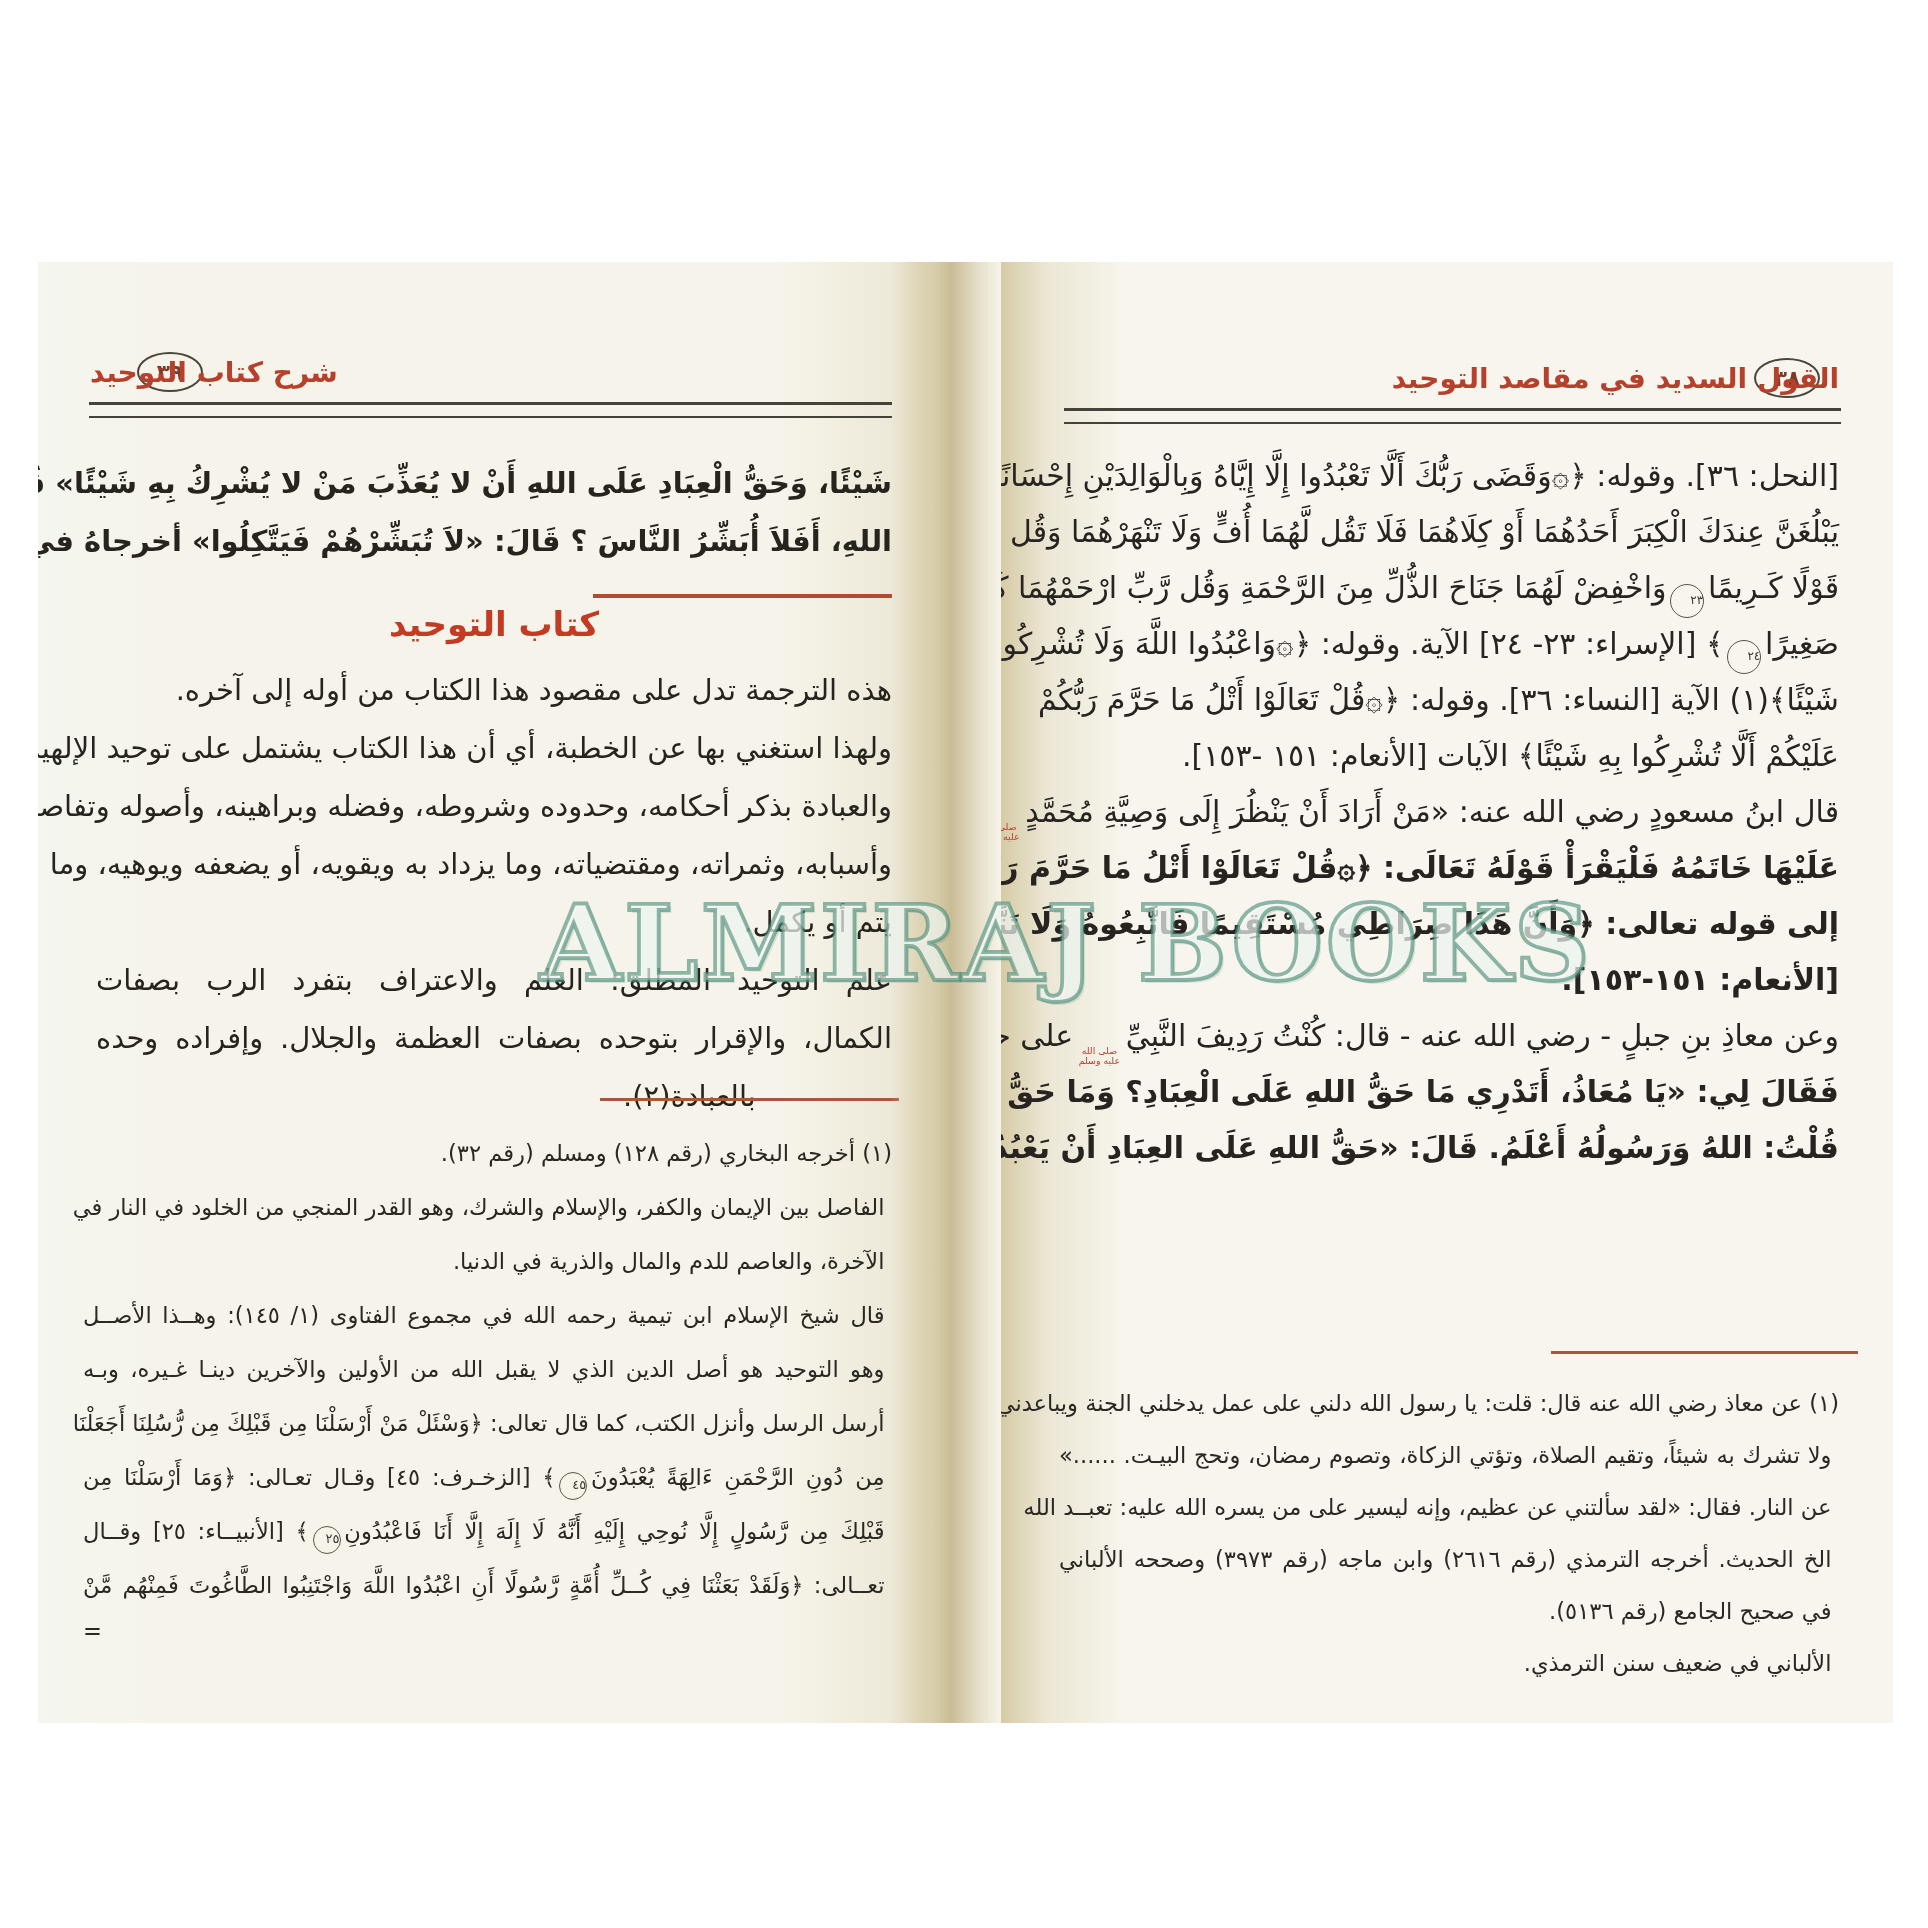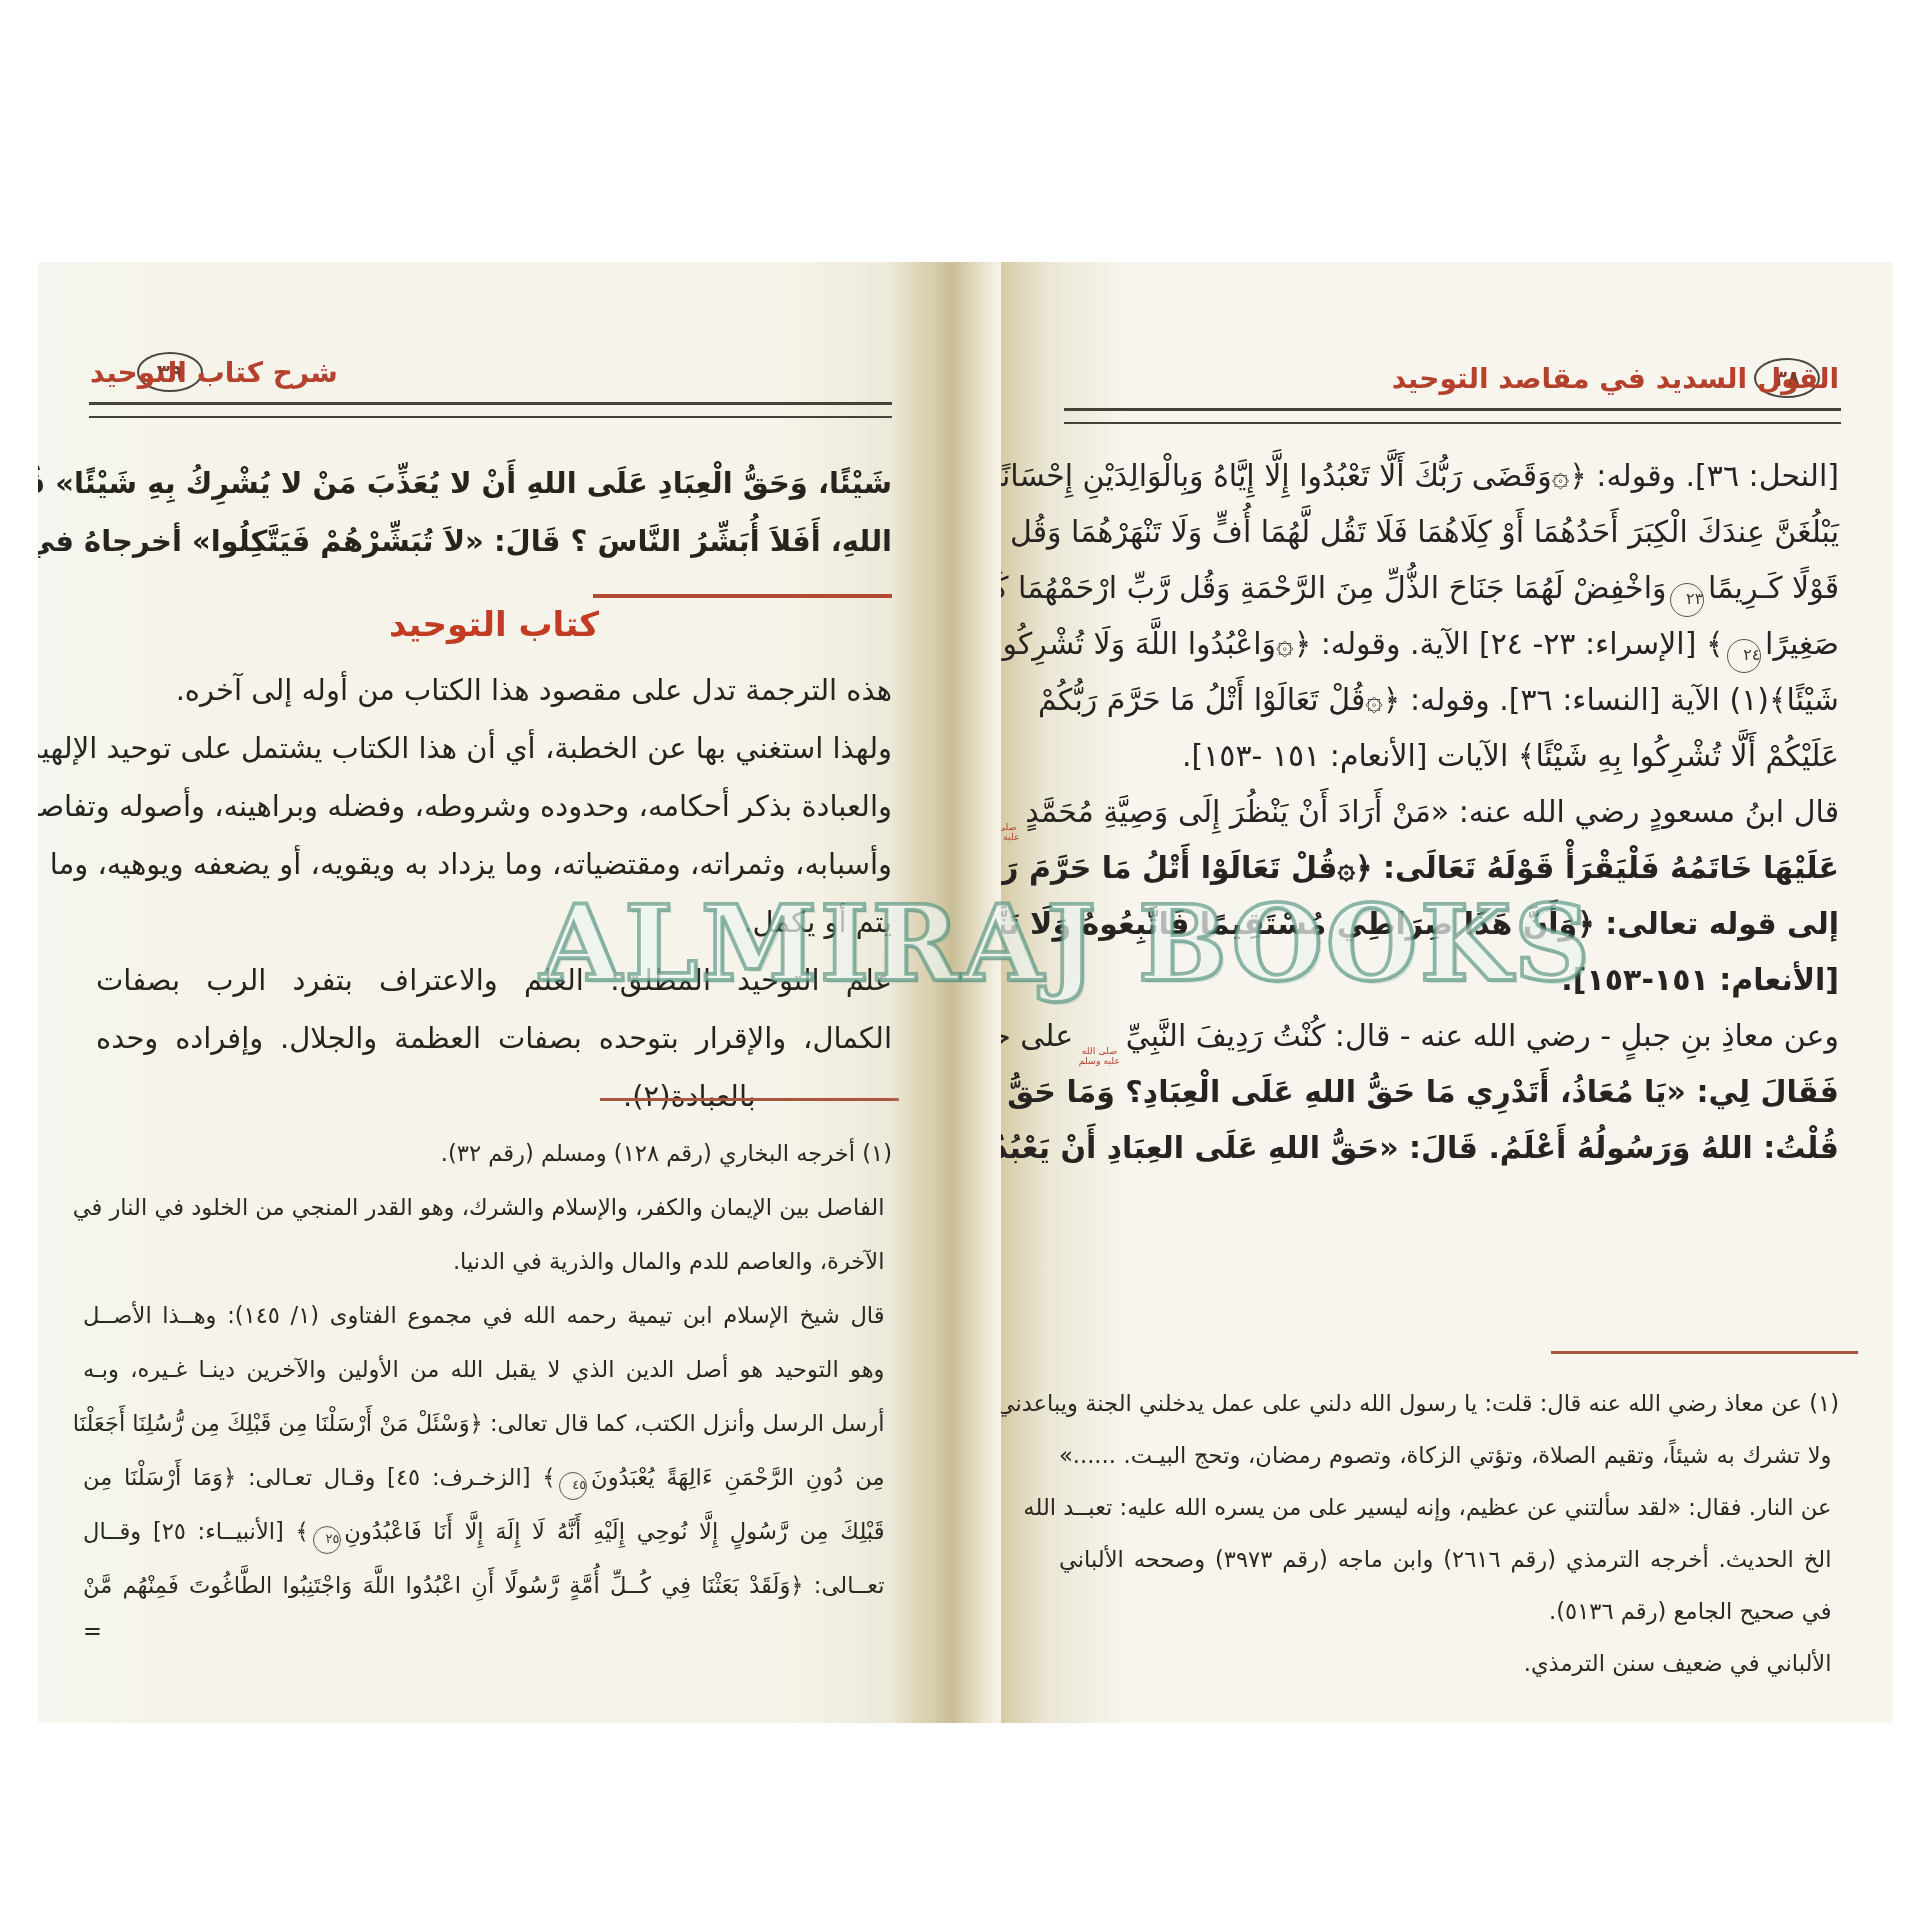--- a/index.html
+++ b/index.html
@@ -78,21 +78,21 @@
     white-space:nowrap;text-align:justify;text-align-last:justify;
     font-size:22.6px;color:#2b2824;line-height:54px;height:54px;
   }
   .page.right .fnline{line-height:52px;height:52px;}
   .fnline.cont{padding-right:7.5px;}
   .fnline.endl{text-align-last:right;}
   .fnline.eq{text-align-last:left;height:38px;line-height:38px;}
   .aya{
     display:inline-block;width:32px;height:32px;line-height:30px;
     border:1.9px solid #5a5548;border-radius:50%;
-    text-align:center;font-size:16px;vertical-align:-5.6px;margin:0 3.8px;
+    text-align:center;font-size:12px;vertical-align:-5.6px;margin:0 3.8px;
     color:#3a362e;font-weight:normal;
   }
   .aya.small{width:26px;height:26px;line-height:24.5px;font-size:13px;vertical-align:-4.7px;}
   .saw{
     display:inline-flex;flex-direction:column;align-items:center;justify-content:center;
     vertical-align:-7.5px;margin:0 5.6px;color:#b5412f;
   }
   .saw span{display:block;font-size:9.4px;line-height:10.4px;font-weight:normal;white-space:nowrap;}
   .watermark{
     position:absolute;left:540px;top:881px;width:904px;height:141px;

